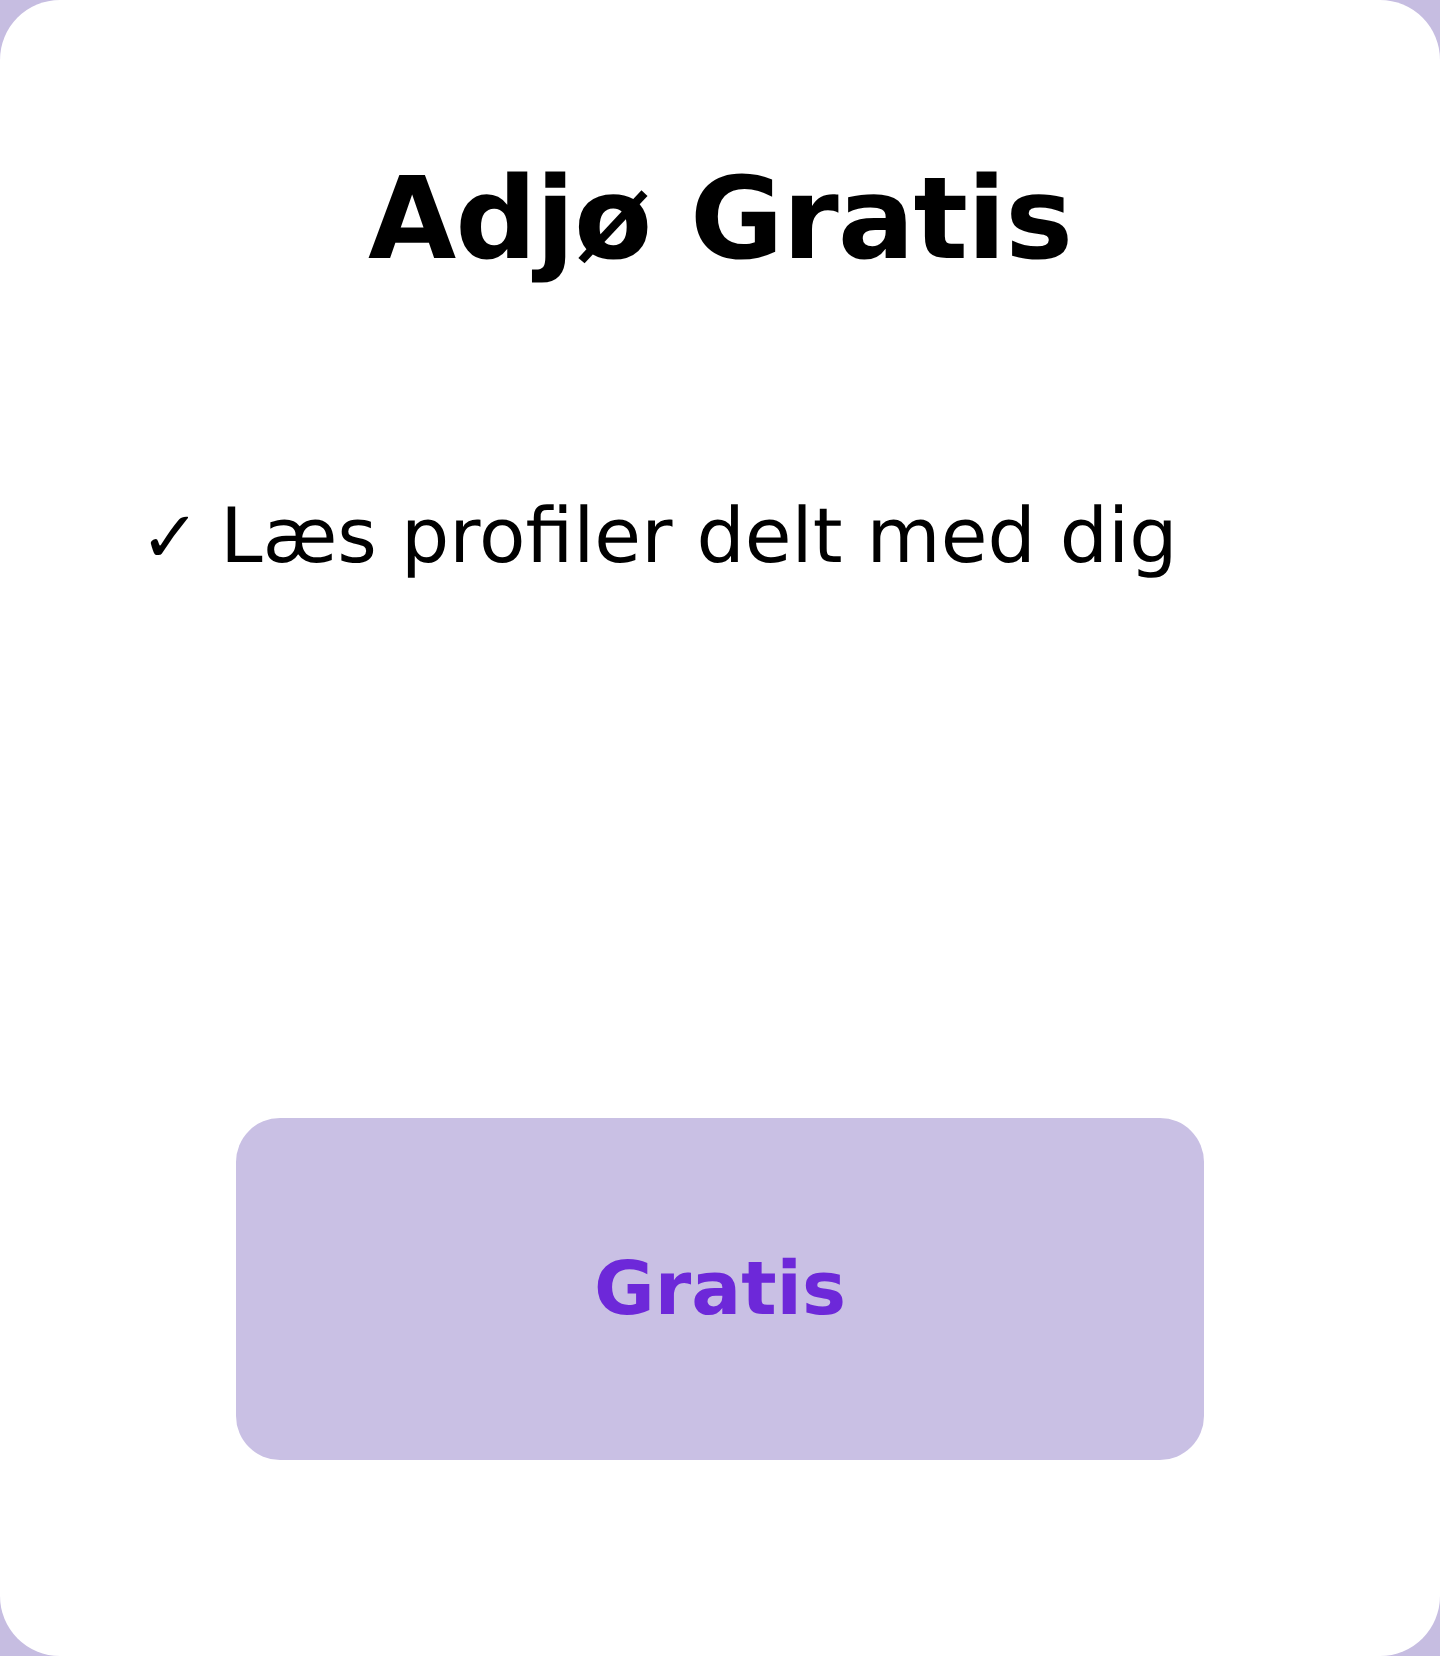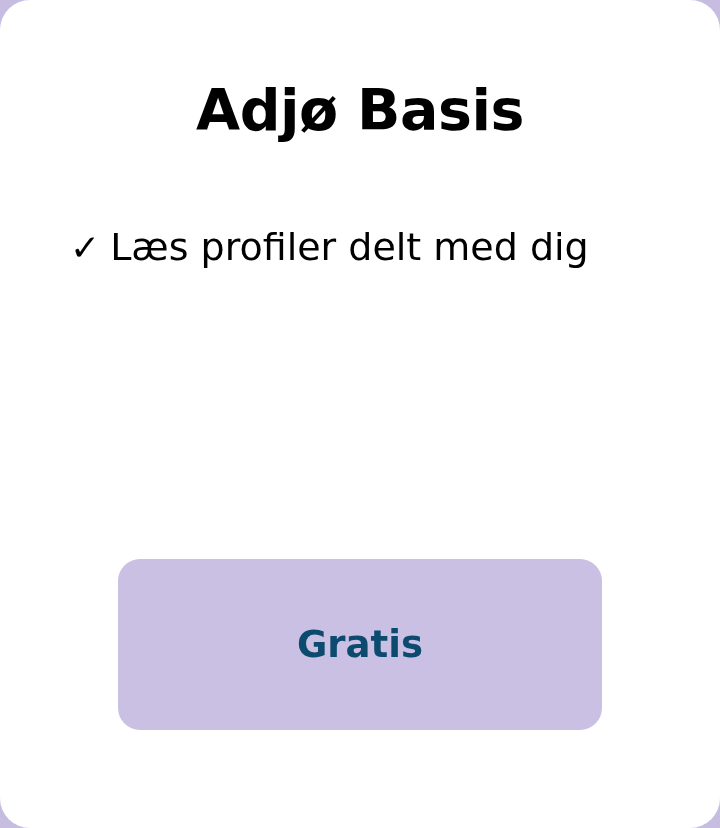--- a/index.html
+++ b/index.html
@@ -37,21 +37,21 @@
     font-weight: bold;
     line-height: 68px;
     color: #000000;
     letter-spacing: -0.5px;
     white-space: nowrap;
   }
 
   .feature-list {
     position: absolute;
     left: 70px;
-    top: 220px;
+    top: 241px;
     margin: 0;
     padding: 0;
     list-style: none;
     width: 600px;
   }
 
   .feature-item {
     display: block;
     height: 54px;
     line-height: 54px;
@@ -91,31 +91,31 @@
     display: flex;
     align-items: center;
     justify-content: center;
     cursor: pointer;
   }
 
   .cta-label {
     font-family: "DejaVu Sans", sans-serif;
     font-size: 37px;
     font-weight: bold;
-    color: #0c4a6e;
+    color: #6d28d9;
     letter-spacing: 0px;
     white-space: nowrap;
   }
 </style>
 </head>
 <body>
 
 <div class="pricing-card">
 
-  <div class="card-title">Adjø Basis</div>
+  <div class="card-title">Adjø Gratis</div>
 
   <ul class="feature-list">
     <li class="feature-item">
       <span class="check-icon">✓</span><span class="feature-label">Læs profiler delt med dig</span>
     </li>
   </ul>
 
   <button class="cta-button">
     <span class="cta-label">Gratis</span>
   </button>

